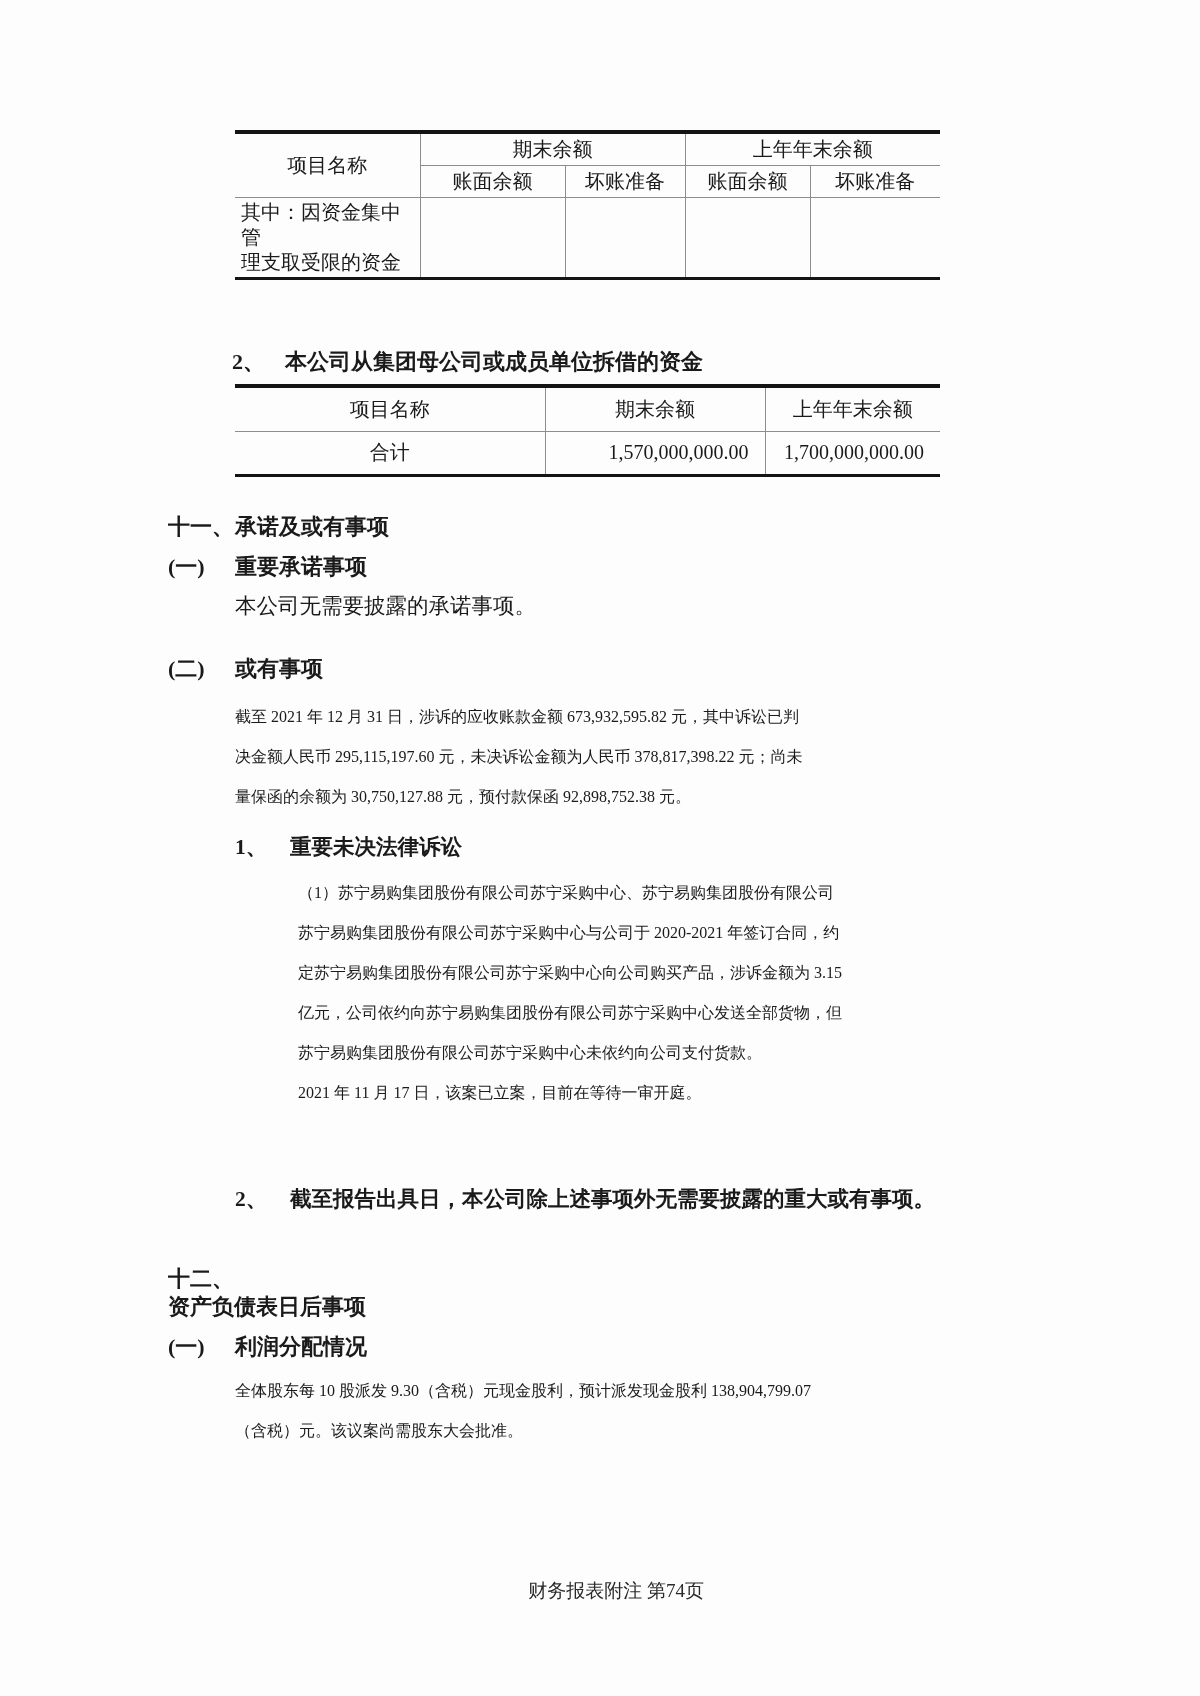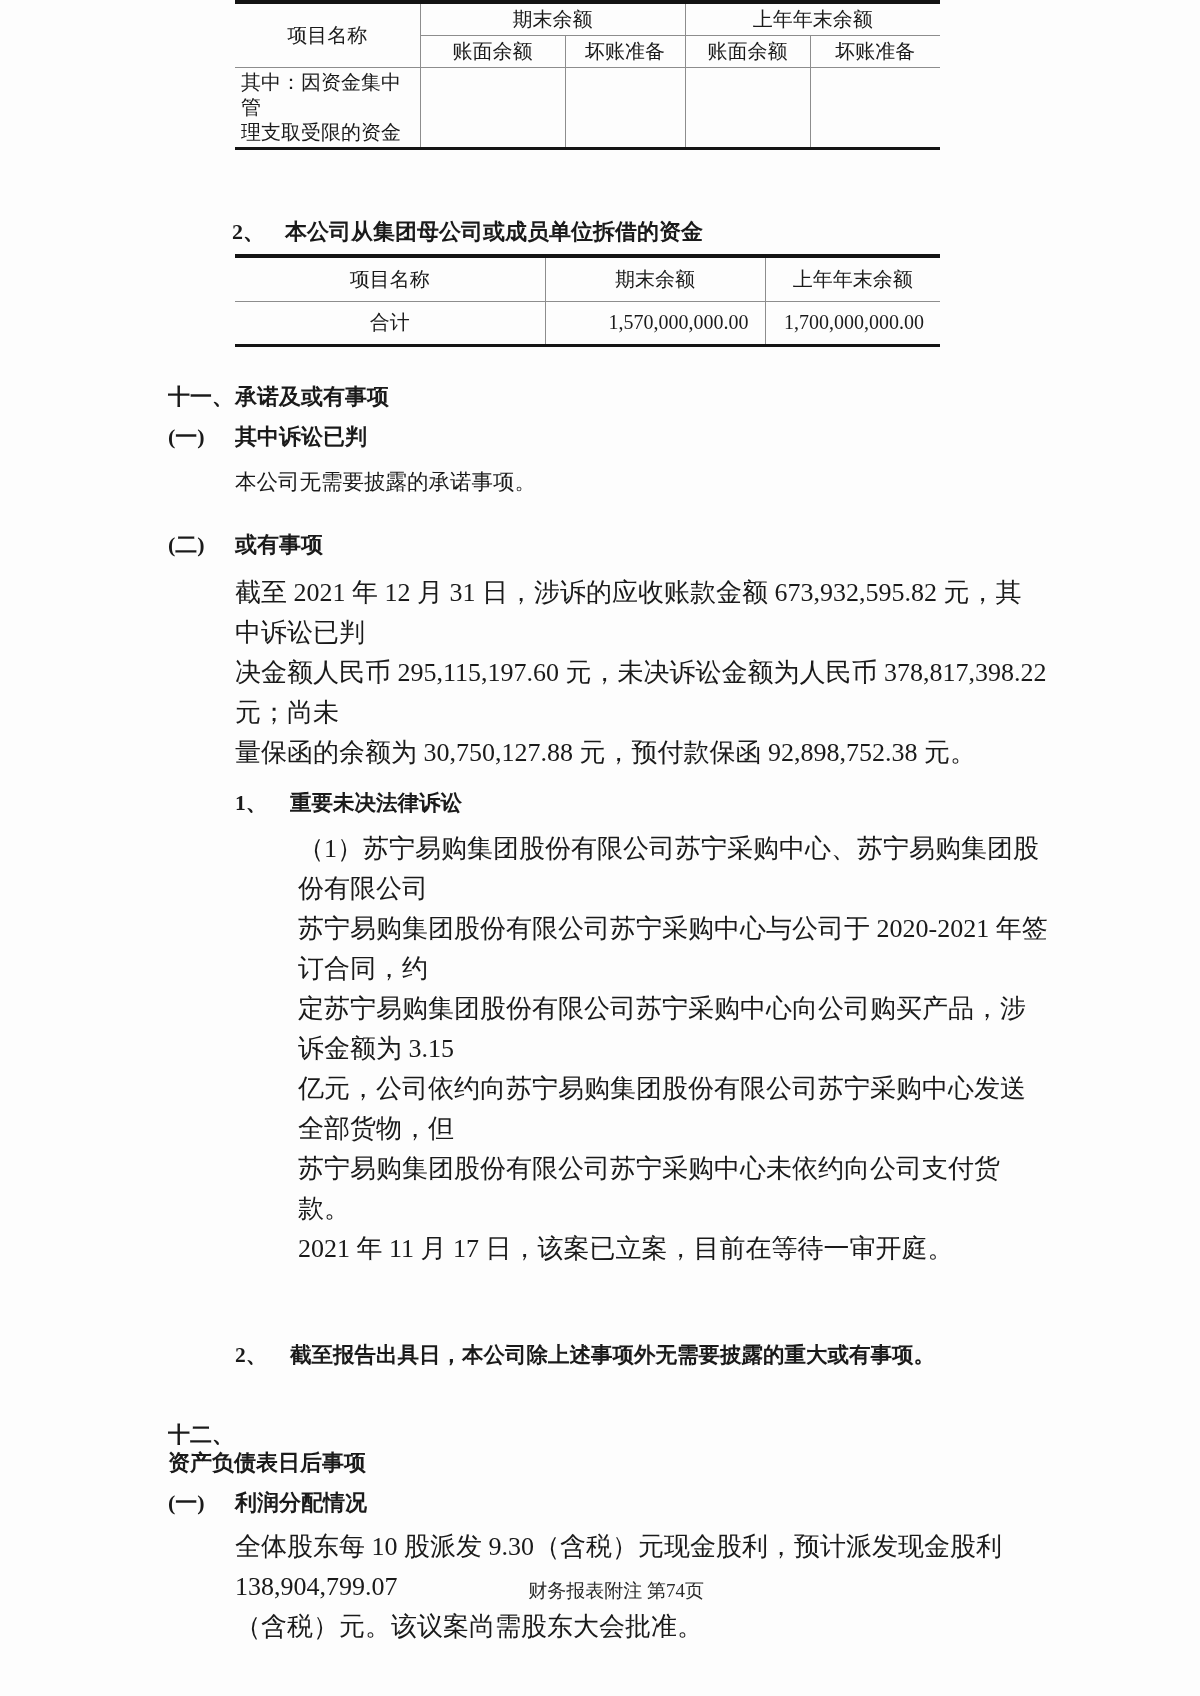--- a/index.html
+++ b/index.html
@@ -6,20 +6,21 @@
   html, body { background: #f6f6f6; }
   body {
     width: 1200px; height: 1696px;
     font-family: "Liberation Serif", "DejaVu Serif", serif;
     color: #1a1a1a;
   }
   .page {
     width: 1200px; height: 1696px;
     background: #fdfdfd;
     position: relative;
+    padding-top: 130px;
     overflow: hidden;
   }
   
   table.tbl {
     border-collapse: collapse;
     table-layout: fixed;
     margin-left: 235px;
     border-top: 4px solid #141414;
     border-bottom: 3px solid #141414;
     font-size: 20px;
@@ -45,27 +46,27 @@
   
   .hrow { display: flex; font-weight: bold; font-size: 22px; line-height: 28px; }
   .hrow .no { flex: 0 0 auto; }
   .lvl1 { margin-left: 168px; }
   .lvl1 .no { width: 67px; }
   .sec2-h { margin-left: 232px; margin-top: 68px; }
   .sec2-h .no { width: 53px; }
   .item-h { margin-left: 235px; font-size: 21.5px; }
   .item-h .no { width: 55px; }
   
-  .para { margin-left: 235px; width: 812px; font-size: 26px; line-height: 40px; }
+  .para { margin-left: 235px; width: 812px; font-size: 16px; line-height: 40px; }
   .para-indent { margin-left: 298px; width: 750px; }
   .single-line { margin-left: 235px; font-size: 21.5px; line-height: 30px; }
   
   #h11   { margin-top: 36px; }
   #h11-1 { margin-top: 12px; }
-  #p11-1 { margin-top: 16px; }
+  #p11-1 { margin-top: 10px; }
   #h11-2 { margin-top: 34px; }
   #p11-2 { margin-top: 14px; }
   #h-litigation { margin-top: 16px; }
   #p-litigation { margin-top: 12px; }
   #h-item2 { margin-top: 72px; }
   #h12   { margin-top: 52px; flex-direction: column; }
   #h12-1 { margin-top: 12px; }
   #p12-1 { margin-top: 10px; }
   
   .footer {
@@ -143,21 +144,21 @@
     </tbody>
   </table>
 
   <div id="h11" class="hrow lvl1">
     <span class="no">十一、</span>
     <span>承诺及或有事项</span>
   </div>
 
   <div id="h11-1" class="hrow lvl1">
     <span class="no">(一)</span>
-    <span>其中诉讼已判</span>
+    <span>重要承诺事项</span>
   </div>
   <div id="p11-1" class="single-line">本公司无需要披露的承诺事项。</div>
 
   <div id="h11-2" class="hrow lvl1">
     <span class="no">(二)</span>
     <span>或有事项</span>
   </div>
   <div id="p11-2" class="para">
     <div>截至 2021 年 12 月 31 日，涉诉的应收账款金额 673,932,595.82 元，其中诉讼已判</div>
     <div>决金额人民币 295,115,197.60 元，未决诉讼金额为人民币 378,817,398.22 元；尚未</div>

